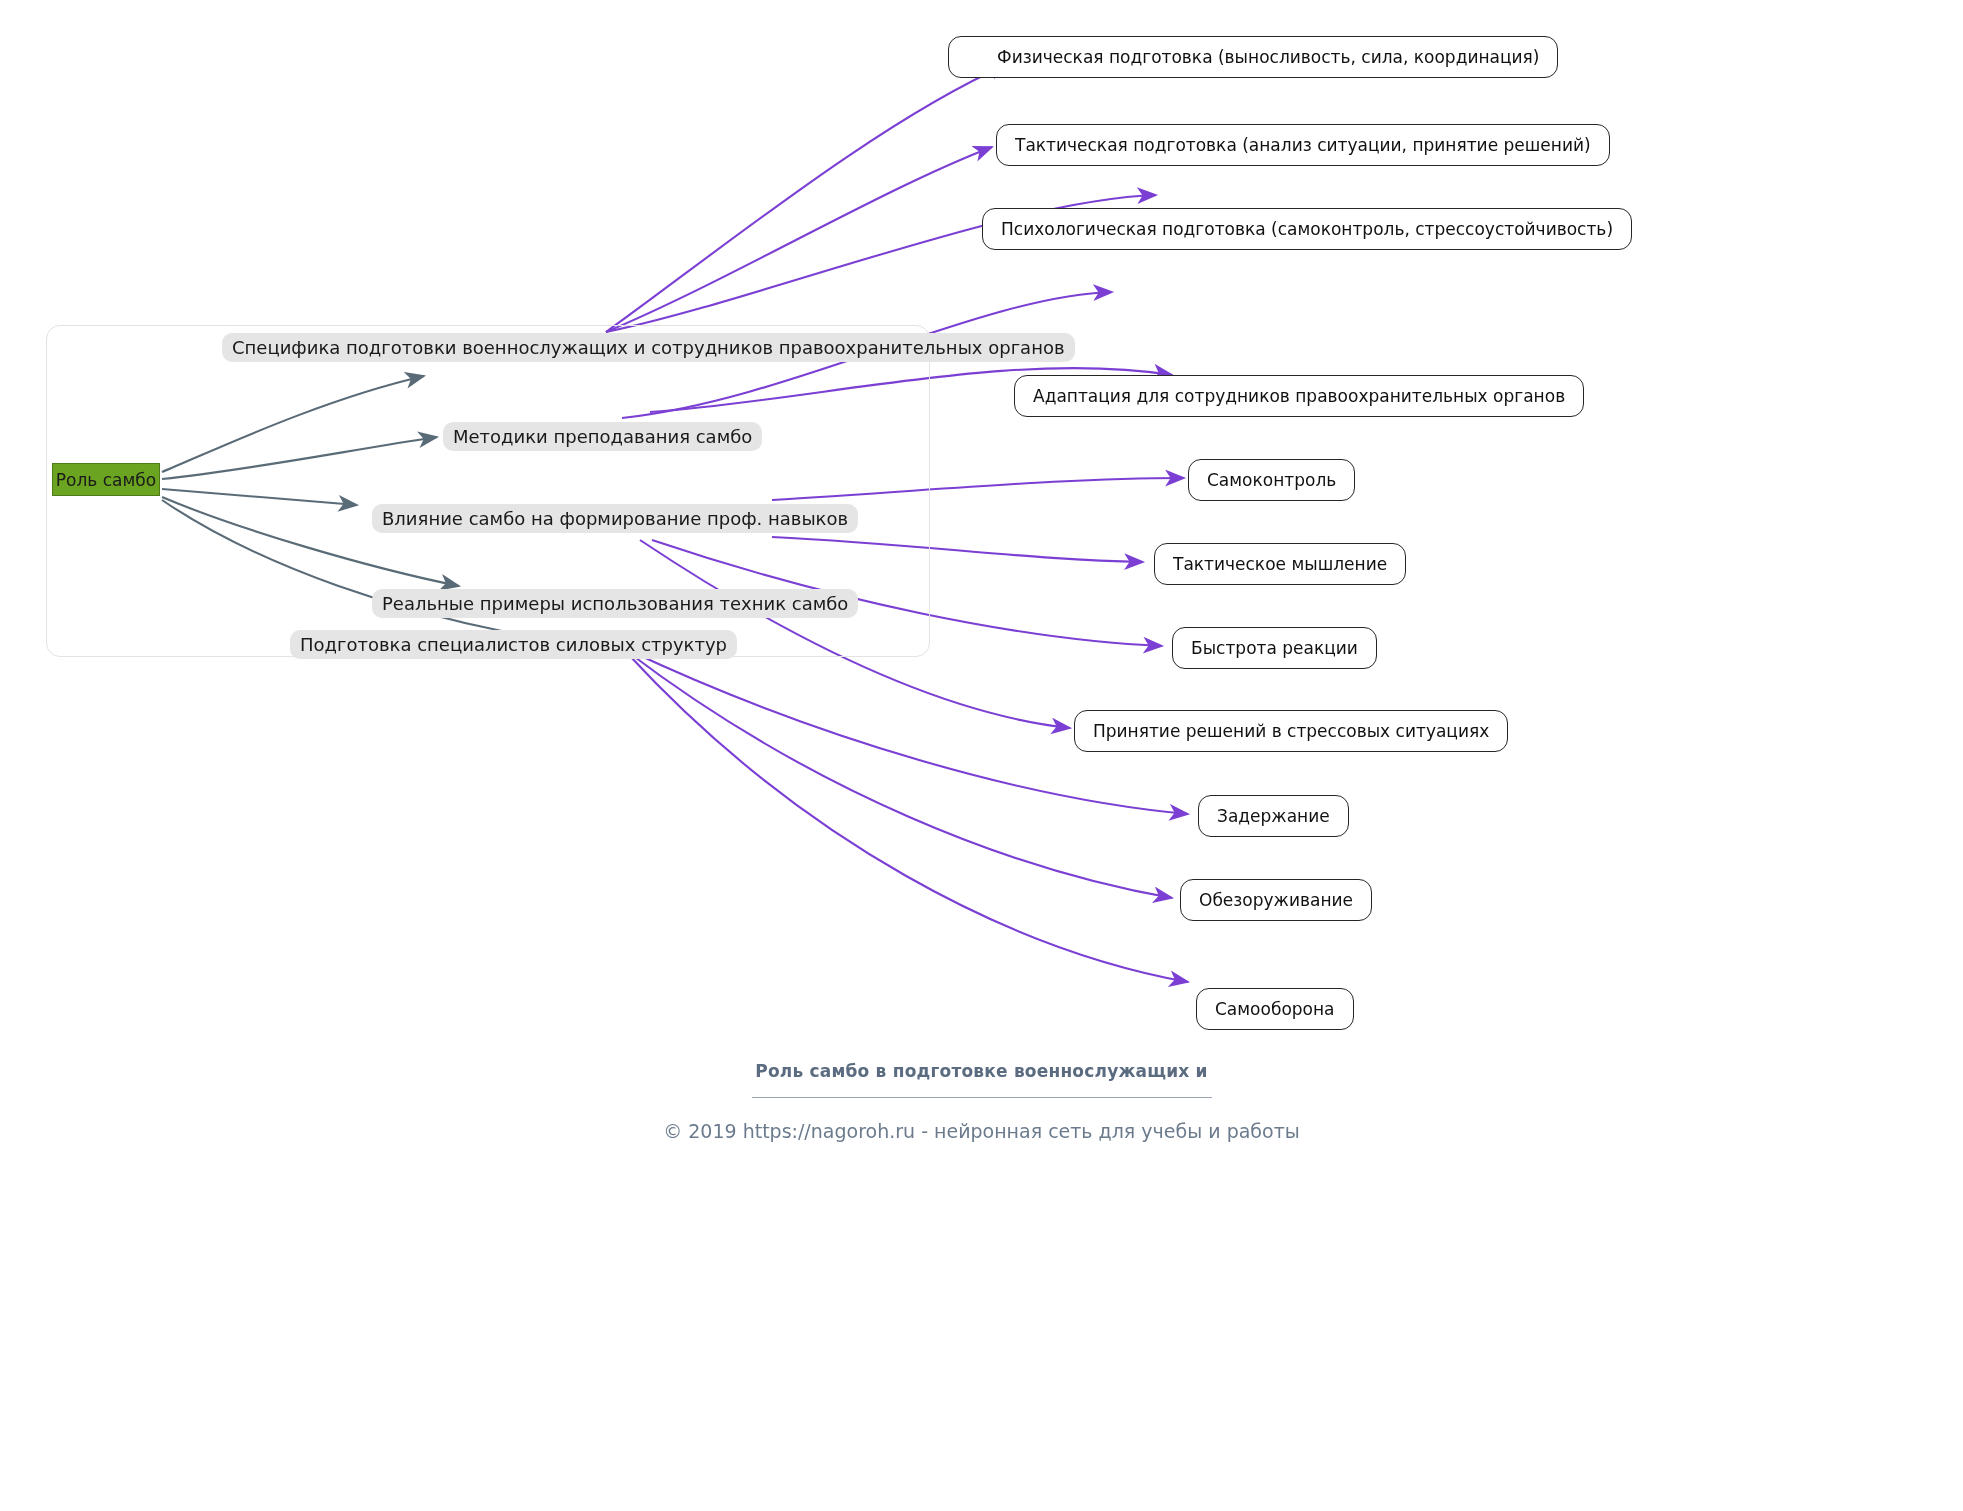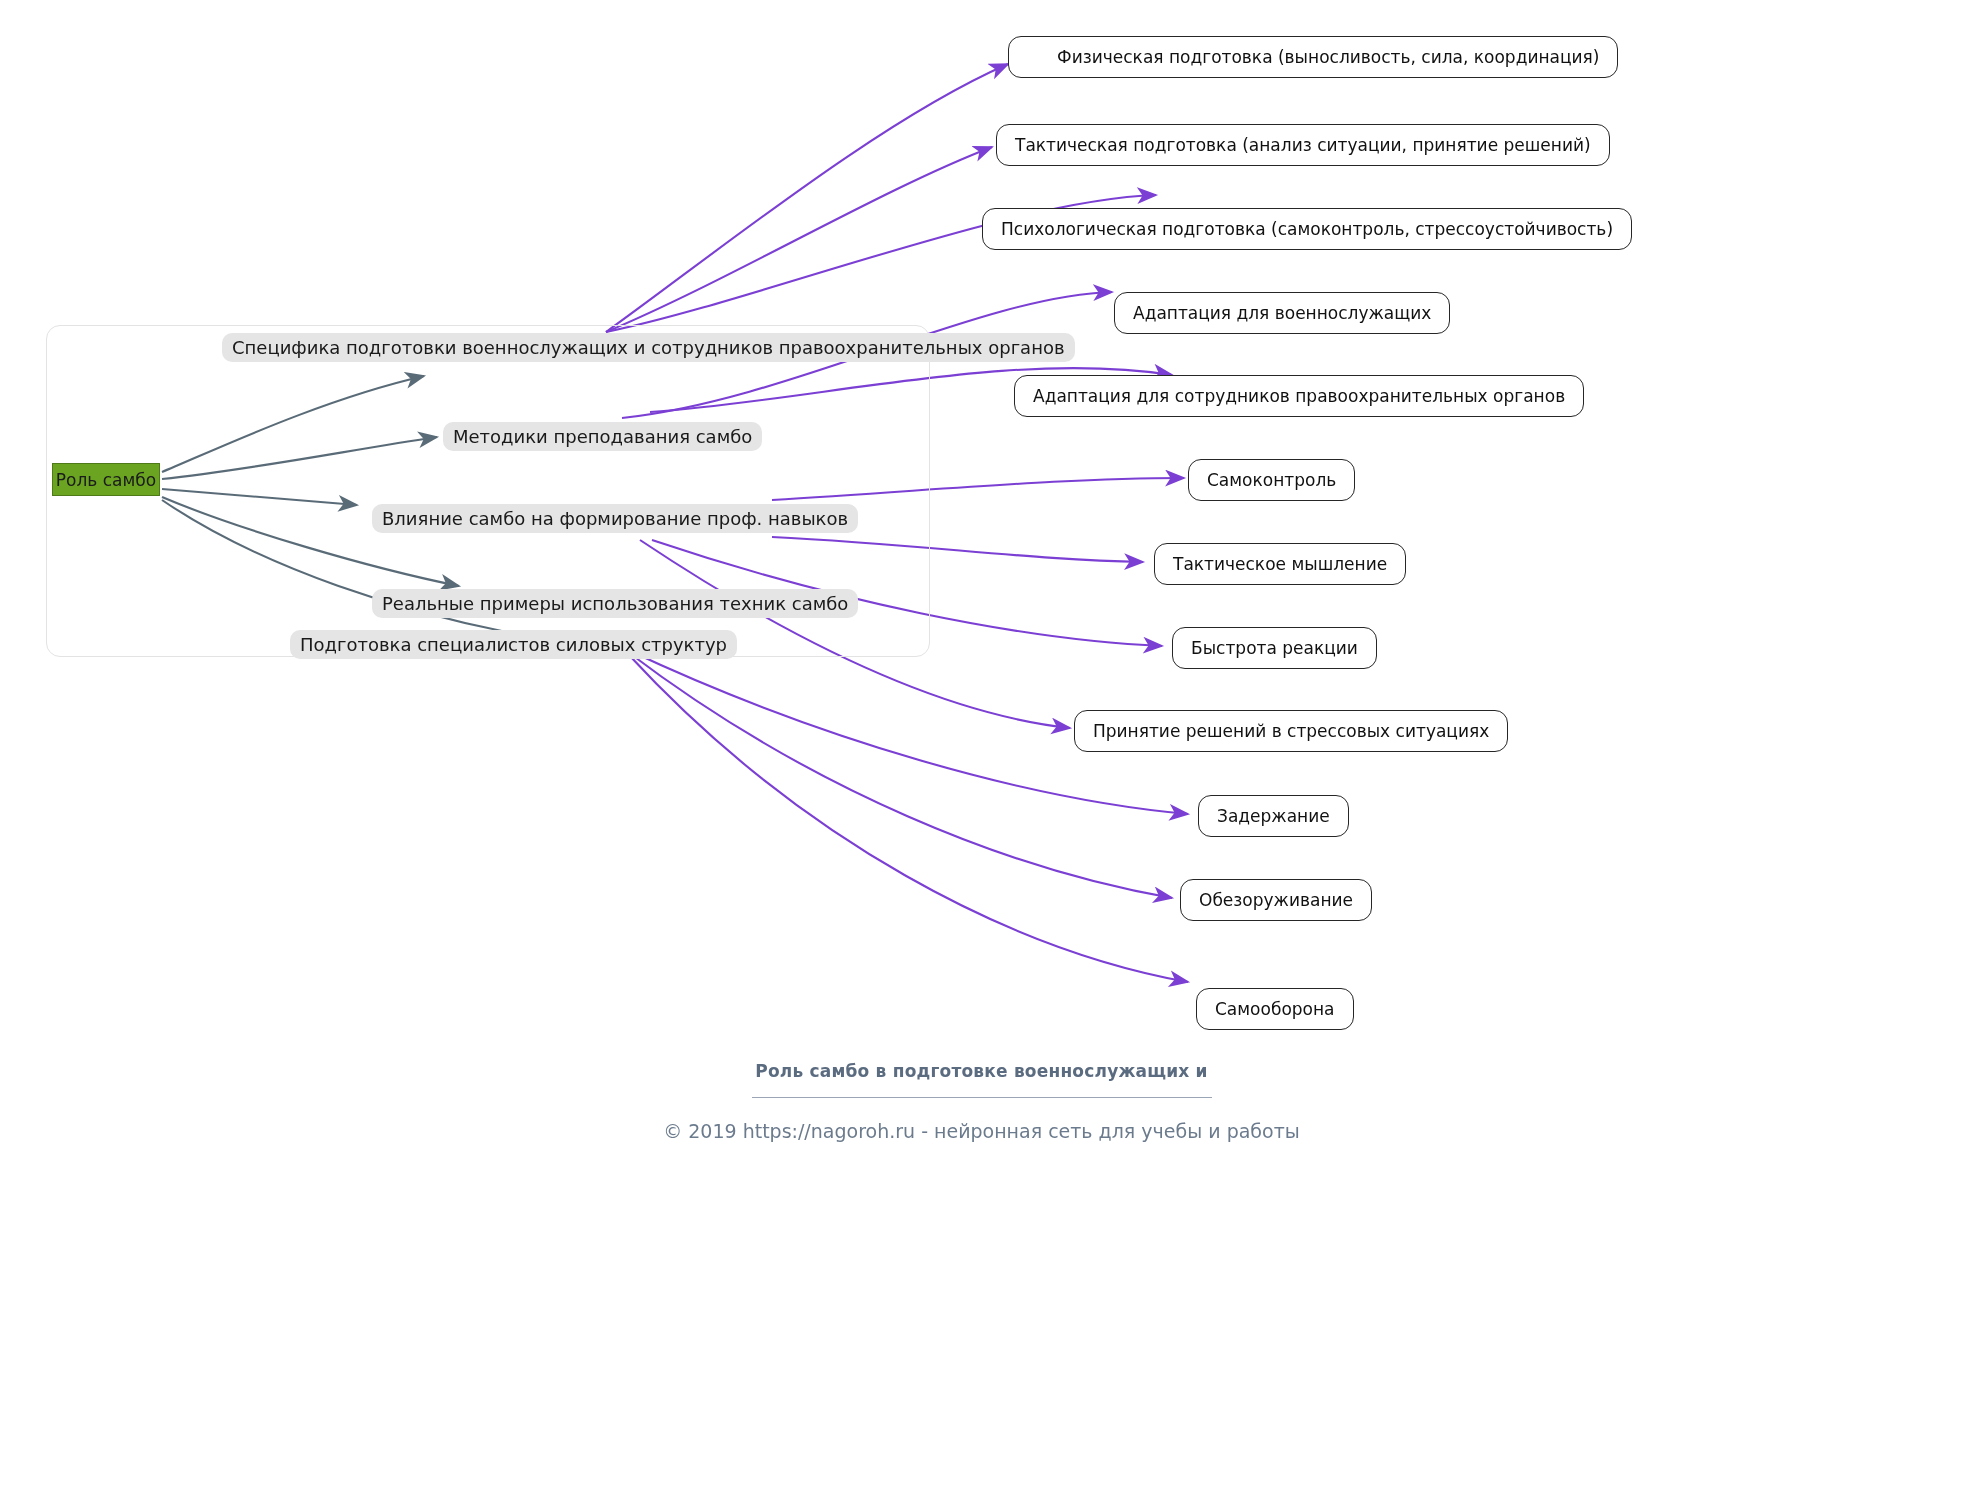--- a/index.html
+++ b/index.html
@@ -176,27 +176,26 @@
   <div class="branch-label" style="left:222px; top:333px;">Специфика подготовки военнослужащих и сотрудников правоохранительных органов</div>
 
   <div class="branch-label" style="left:443px; top:422px;">Методики преподавания самбо</div>
 
   <div class="branch-label" style="left:372px; top:504px;">Влияние самбо на формирование проф. навыков</div>
 
   <div class="branch-label" style="left:372px; top:589px;">Реальные примеры использования техник самбо</div>
 
   <div class="branch-label" style="left:290px; top:630px;">Подготовка специалистов силовых структур</div>
 
-  <div class="leaf-node" style="left:1008px; top:36px;padding-left:48px;">Физическая подготовка (выносливость, сила, координация)</div>
+  <div class="leaf-node" style="left:948px; top:36px;padding-left:48px;">Физическая подготовка (выносливость, сила, координация)</div>
 
   <div class="leaf-node" style="left:996px; top:124px;">Тактическая подготовка (анализ ситуации, принятие решений)</div>
 
   <div class="leaf-node" style="left:982px; top:208px;">Психологическая подготовка (самоконтроль, стрессоустойчивость)</div>
 
-  <div class="leaf-node" style="left:1114px; top:292px;">Адаптация для военнослужащих</div>
 
   <div class="leaf-node" style="left:1014px; top:375px;border-radius:13px;">Адаптация для сотрудников правоохранительных органов</div>
 
   <div class="leaf-node" style="left:1188px; top:459px;">Самоконтроль</div>
 
   <div class="leaf-node" style="left:1154px; top:543px;">Тактическое мышление</div>
 
   <div class="leaf-node" style="left:1172px; top:627px;">Быстрота реакции</div>
 
   <div class="leaf-node" style="left:1074px; top:710px;">Принятие решений в стрессовых ситуациях</div>

